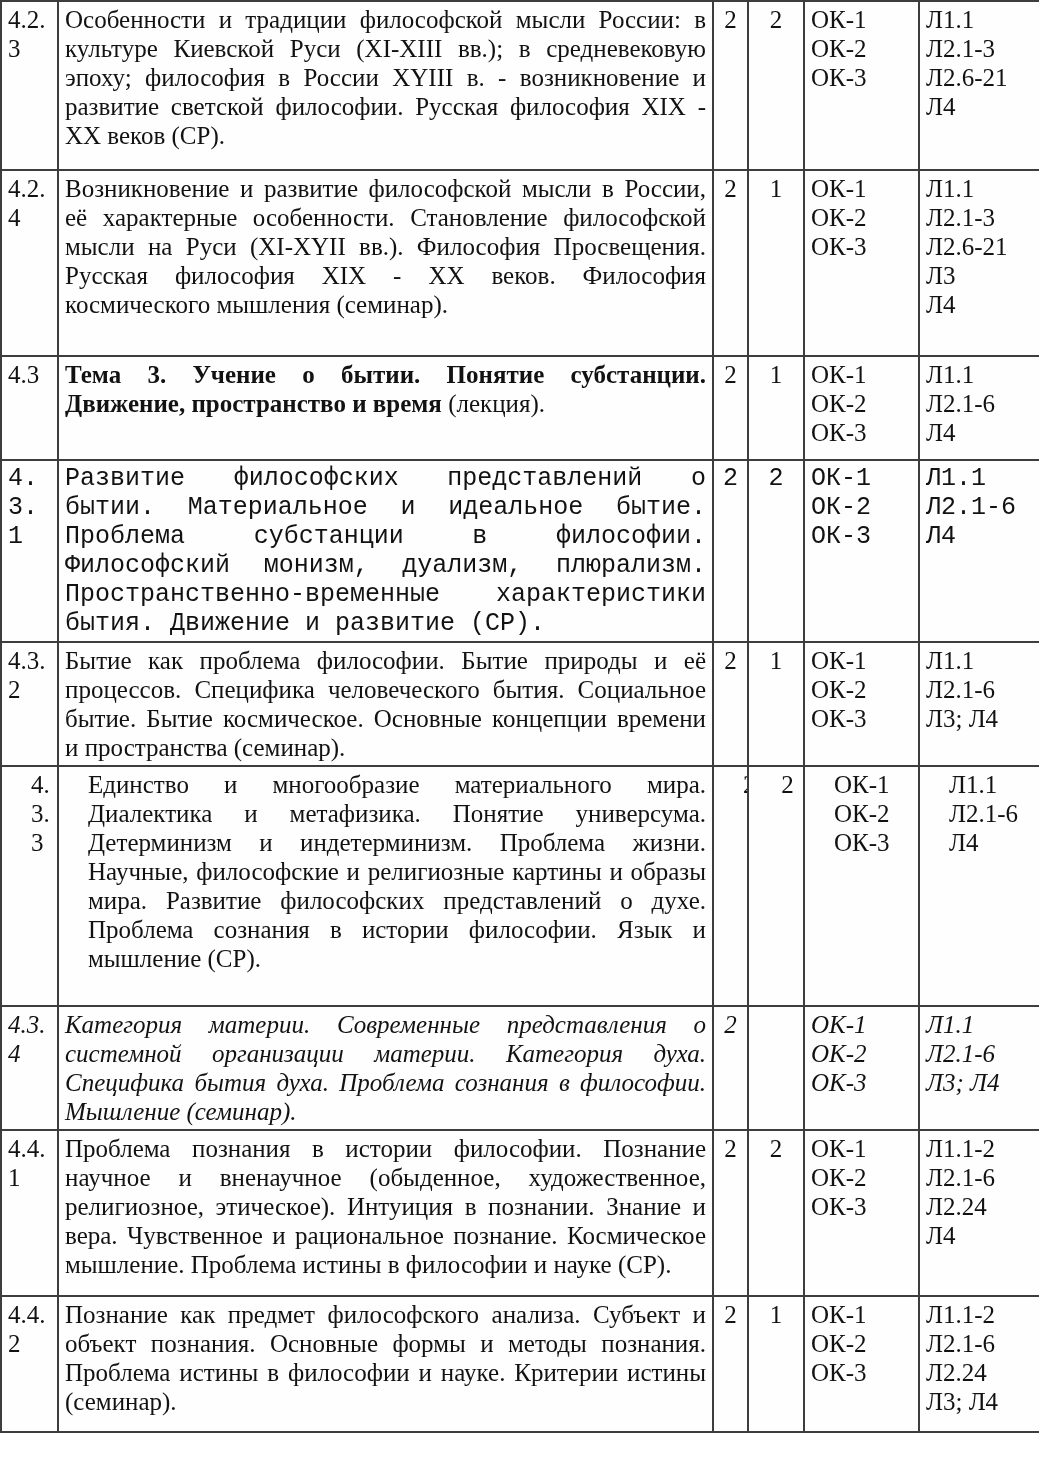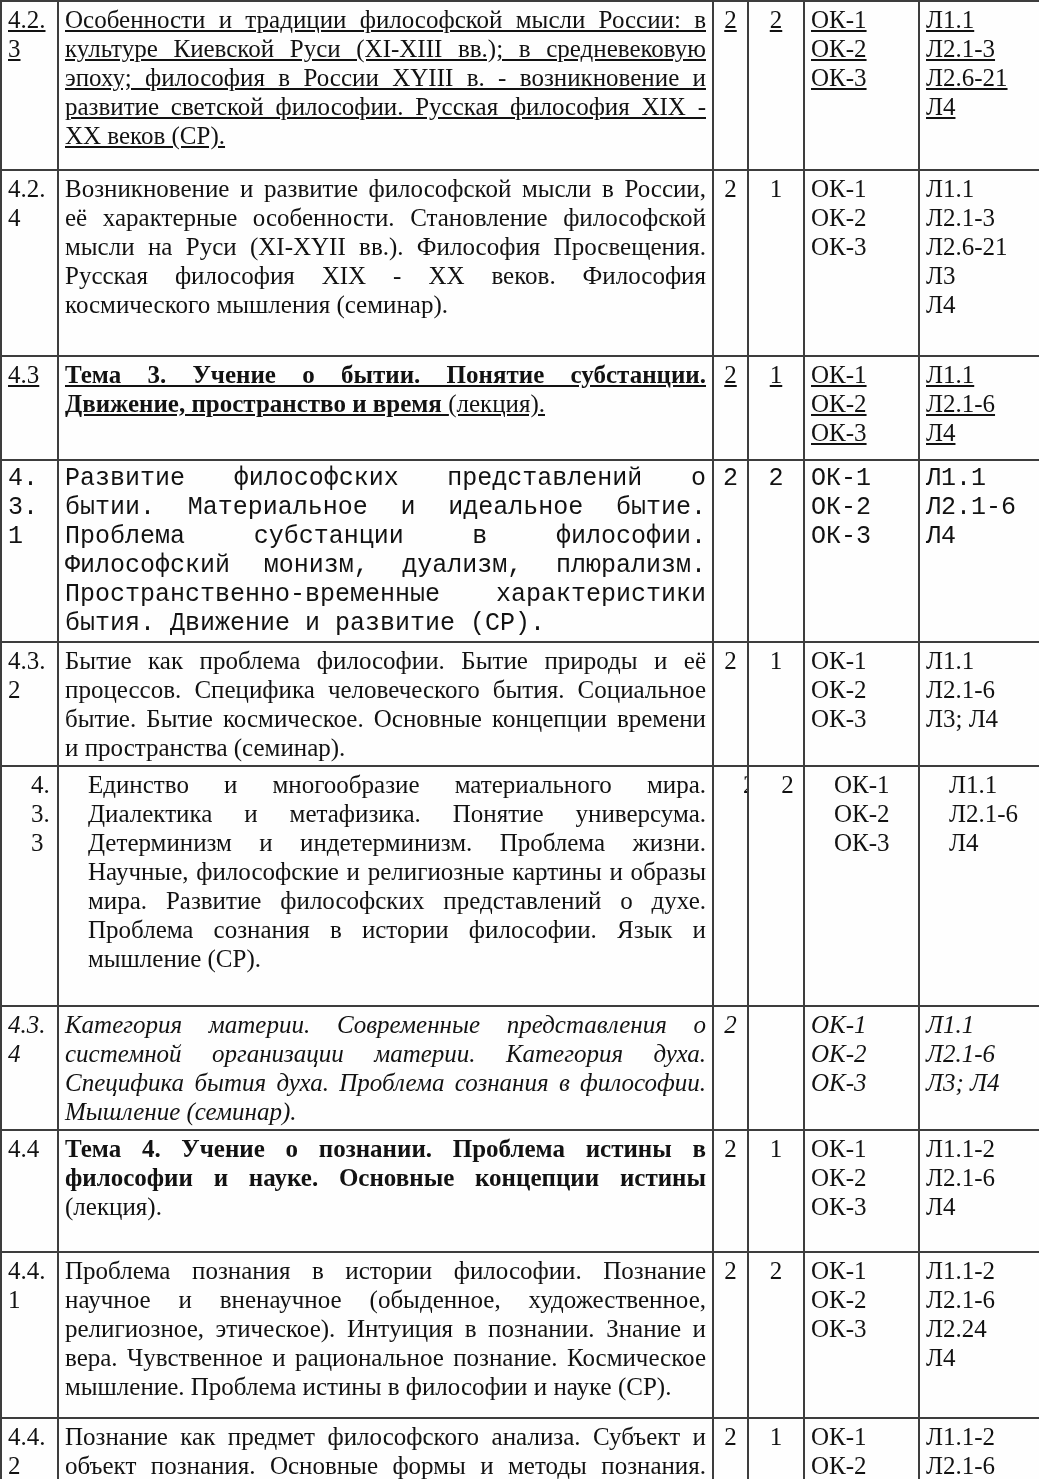--- a/index.html
+++ b/index.html
@@ -44,23 +44,23 @@
   }
   td.comp {
     padding-left: 11px;
     white-space: pre-line;
   }
   td.lit {
     padding-left: 13px;
     white-space: pre-line;
   }
   
-  tr.r0 td { height: 161px; text-decoration: underline; }
+  tr.r0 td { height: 161px; }
   tr.r1 td { height: 178px; }
-  tr.r2 td { height: 96px; text-decoration: underline;  }
+  tr.r2 td { height: 96px;  }
   tr.r3 td { height: 146px; font-family: Liberation Mono, monospace; }
   tr.r4 td { height: 108px; margin-left: 37px; }
   tr.r5 td { height: 232px; padding-left: 29px; }
   tr.r6 td { height: 116px; font-style: italic; }
   tr.r7 td { height: 114px; }
   tr.r8 td { height: 158px; margin-top: 28px; }
   tr.r9 td { height: 128px; }
 </style>
 </head>
 <body>
@@ -155,32 +155,20 @@
       <td class="desc"><span class="t-bold"></span><span>Категория материи. Современные представления о системной организации материи. Категория духа. Специфика бытия духа. Проблема сознания в философии. Мышление (семинар).</span><span></span></td>
       <td class="hrs">2</td>
       <td class="hrs"></td>
       <td class="comp">ОК-1
 ОК-2
 ОК-3</td>
       <td class="lit">Л1.1
 Л2.1-6
 Л3; Л4</td>
     </tr>
-    <tr class="r7">
-      <td class="num">4.4</td>
-      <td class="desc"><span class="t-bold">Тема 4. Учение о познании. Проблема истины в философии и науке. Основные концепции истины </span><span></span><span>(лекция).</span></td>
-      <td class="hrs">2</td>
-      <td class="hrs">1</td>
-      <td class="comp">ОК-1
-ОК-2
-ОК-3</td>
-      <td class="lit">Л1.1-2
-Л2.1-6
-Л4</td>
-    </tr>
     <tr class="r8">
       <td class="num">4.4.1</td>
       <td class="desc"><span class="t-bold"></span><span>Проблема познания в истории философии. Познание научное и вненаучное (обыденное, художественное, религиозное, этическое). Интуиция в познании. Знание и вера. Чувственное и рациональное познание. Космическое мышление. Проблема истины в философии и науке (СР).</span><span></span></td>
       <td class="hrs">2</td>
       <td class="hrs">2</td>
       <td class="comp">ОК-1
 ОК-2
 ОК-3</td>
       <td class="lit">Л1.1-2
 Л2.1-6

